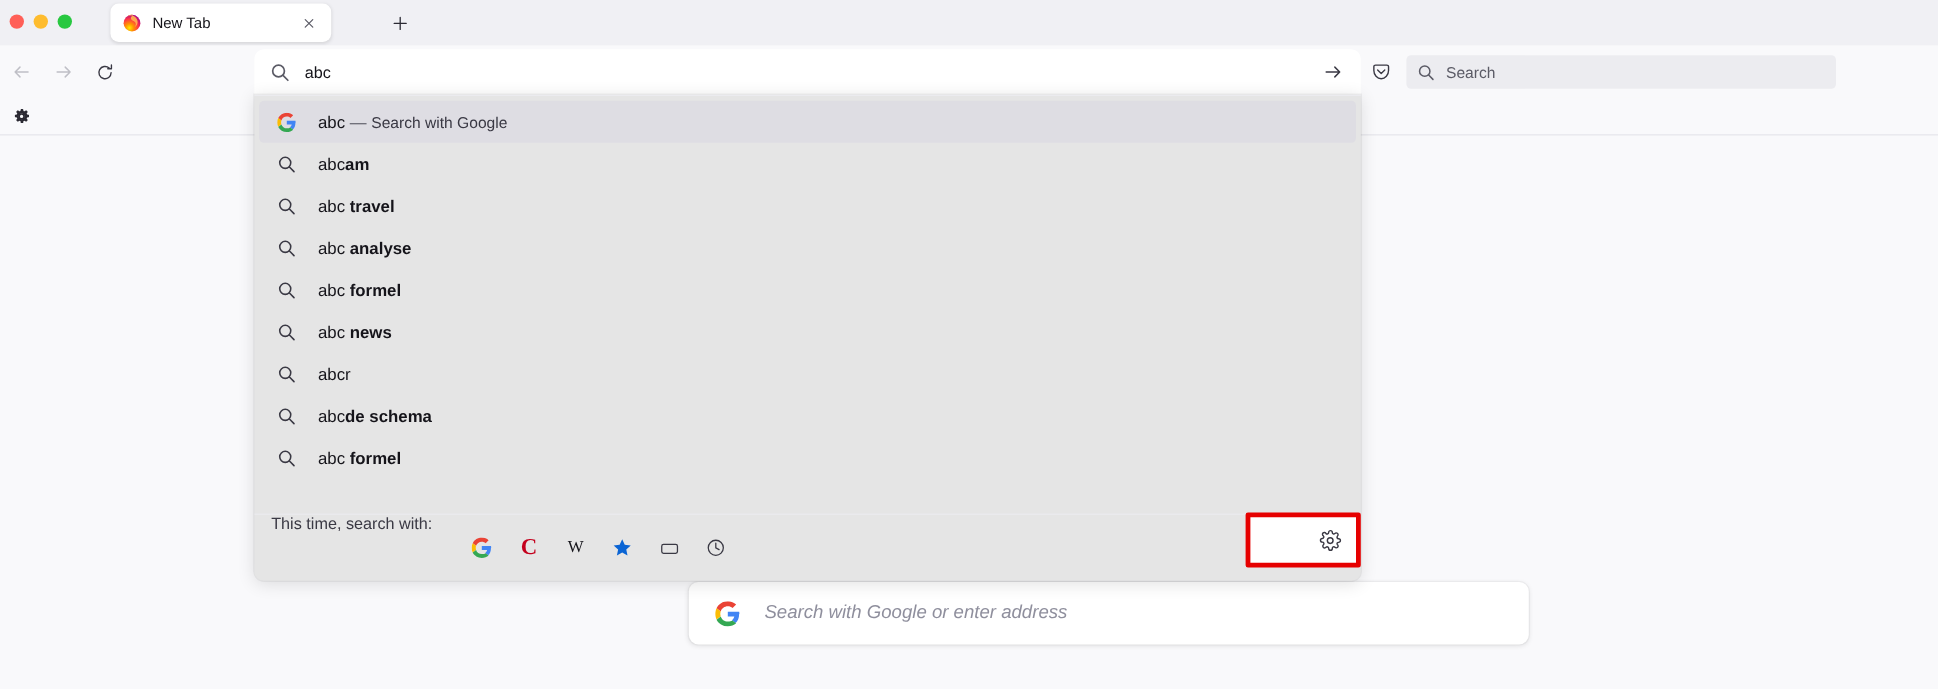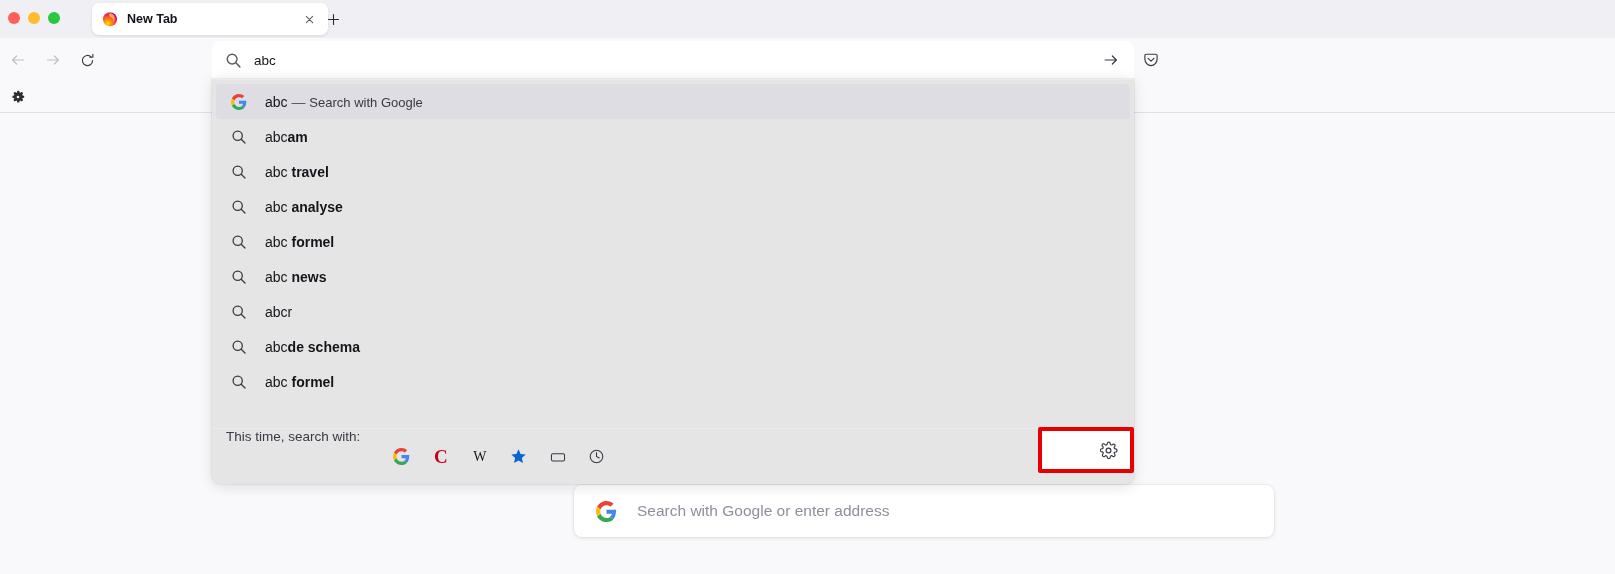--- a/index.html
+++ b/index.html
@@ -16,24 +16,24 @@
     position: absolute; left: 0; top: 0; width: 1615px; height: 38px;
     background: #f0f0f4;
   }
   .traffic { position: absolute; left: 8px; top: 12px; display: flex; gap: 8px; }
   .light { width: 12px; height: 12px; border-radius: 50%; }
   .l-red { background: #ff5f57; }
   .l-yellow { background: #febc2e; }
   .l-green { background: #28c840; }
 
   .tab {
-    position: absolute; left: 92px; top: 3px; width: 236px; height: 32px;
+    position: absolute; left: 92px; top: 3px; width: 184px; height: 32px;
     background: #ffffff; border-radius: 7px;
     box-shadow: 0 1px 3px rgba(0,0,0,.10);
-    display: flex; align-items: center; padding: 0 10px; font-weight: bold;
+    display: flex; align-items: center; padding: 0 10px;
   }
   .tab-fav { width: 16px; height: 16px; flex: 0 0 16px; margin-right: 9px; position: relative; }
   .tab-title {
     flex: 1 1 auto; font-size: 12.5px; color: #15141a;
     white-space: nowrap; overflow: hidden; text-overflow: ellipsis;
   }
   .tab-close {
     width: 18px; height: 18px; flex: 0 0 18px; border-radius: 4px;
     display: flex; align-items: center; justify-content: center;
     color: #5b5b66;
@@ -95,21 +95,21 @@
   .content {
     position: absolute; left: 0; top: 113px; width: 1615px; height: 461px;
     background: #f9f9fb;
   }
 
   
   .ntp-search {
     position: absolute; left: 574px; top: 485px; width: 700px; height: 52px;
     background: #ffffff; border-radius: 8px;
     box-shadow: 0 1px 4px rgba(0,0,0,.10), 0 0 0 1px rgba(0,0,0,.03);
-    display: flex; align-items: center; padding: 0 22px; z-index: 5;
+    display: flex; align-items: center; padding: 0 22px; z-index: 5; font-style: italic;
   }
   .ntp-search .g-logo { width: 21px; height: 21px; flex: 0 0 21px; margin-right: 20px; }
   .ntp-search .ntp-ph { font-size: 15.5px; color: #8f8f9d; }
 
   
   .popup {
     position: absolute; left: 212px; top: 79px; width: 922px; height: 405px;
     background: #e5e5e5; z-index: 40;
     border-bottom-left-radius: 8px; border-bottom-right-radius: 8px;
     box-shadow: 0 2px 14px rgba(0,0,0,.12), 0 0 0 1px rgba(0,0,0,.05);
@@ -210,20 +210,29 @@
     </div>
   </div>
 
   <div class="pocket-btn">
     <svg viewBox="0 0 20 20" width="18" height="18" stroke="currentColor" stroke-width="1.3" fill="none" stroke-linecap="round" stroke-linejoin="round">
       <path d="M3.2 5.2 a1.6 1.6 0 0 1 1.6-1.6 h10.4 a1.6 1.6 0 0 1 1.6 1.6 v3.4 c0 4.2-3.1 7.6-6.8 7.6 S3.2 12.8 3.2 8.6 z"></path>
       <path d="M6.7 8.2 L10 11.3 L13.3 8.2"></path>
     </svg>
   </div>
 
+  <div class="toolbar-search">
+    <span class="ts-icon">
+      <svg viewBox="0 0 16 16" width="15" height="15" stroke="currentColor" stroke-width="1.35" fill="none" stroke-linecap="round">
+        <circle cx="6.7" cy="6.7" r="4.6"></circle>
+          <path d="M10.2 10.2 L14 14"></path>
+      </svg>
+    </span>
+    <span class="ts-text">Search</span>
+  </div>
 
   <div class="bookmarkbar">
     <div class="bm-gear">
       <svg viewBox="0 0 20 20" width="16" height="16" fill="currentColor">
         <path d="M10 6.6a3.4 3.4 0 1 0 0 6.8 3.4 3.4 0 0 0 0-6.8zm0 5.1a1.7 1.7 0 1 1 0-3.4 1.7 1.7 0 0 1 0 3.4z"></path>
         <path d="M18 8.9h-1.3a6.8 6.8 0 0 0-.6-1.4l.9-.9a.8.8 0 0 0 0-1.2l-1.4-1.4a.8.8 0 0 0-1.2 0l-.9.9a6.8 6.8 0 0 0-1.4-.6V3a.8.8 0 0 0-.8-.8H8.7a.8.8 0 0 0-.8.8v1.3a6.8 6.8 0 0 0-1.4.6l-.9-.9a.8.8 0 0 0-1.2 0L3 5.4a.8.8 0 0 0 0 1.2l.9.9a6.8 6.8 0 0 0-.6 1.4H2a.8.8 0 0 0-.8.8v2.6a.8.8 0 0 0 .8.8h1.3c.15.49.35.96.6 1.4l-.9.9a.8.8 0 0 0 0 1.2l1.4 1.4a.8.8 0 0 0 1.2 0l.9-.9c.44.25.91.45 1.4.6V18a.8.8 0 0 0 .8.8h2.6a.8.8 0 0 0 .8-.8v-1.3c.49-.15.96-.35 1.4-.6l.9.9a.8.8 0 0 0 1.2 0l1.4-1.4a.8.8 0 0 0 0-1.2l-.9-.9c.25-.44.45-.91.6-1.4H18a.8.8 0 0 0 .8-.8V9.7a.8.8 0 0 0-.8-.8z" opacity="0"></path>
         <path d="M17.3 8.3l-1.6-.27a5.9 5.9 0 0 0-.43-1.04l.95-1.32a.55.55 0 0 0-.06-.72l-1.1-1.1a.55.55 0 0 0-.72-.06l-1.32.95c-.33-.18-.68-.33-1.04-.43L11.7 2.7a.55.55 0 0 0-.54-.46H9.6a.55.55 0 0 0-.54.46l-.27 1.6c-.36.1-.71.25-1.04.43l-1.32-.95a.55.55 0 0 0-.72.06l-1.1 1.1a.55.55 0 0 0-.06.72l.95 1.32c-.18.33-.33.68-.43 1.04l-1.6.27a.55.55 0 0 0-.46.54v1.56c0 .27.19.5.46.54l1.6.27c.1.36.25.71.43 1.04l-.95 1.32a.55.55 0 0 0 .06.72l1.1 1.1c.19.19.49.22.72.06l1.32-.95c.33.18.68.33 1.04.43l.27 1.6c.04.27.27.46.54.46h1.56c.27 0 .5-.19.54-.46l.27-1.6c.36-.1.71-.25 1.04-.43l1.32.95c.23.16.53.13.72-.06l1.1-1.1a.55.55 0 0 0 .06-.72l-.95-1.32c.18-.33.33-.68.43-1.04l1.6-.27a.55.55 0 0 0 .46-.54V8.84a.55.55 0 0 0-.46-.54zM10 12.9a2.9 2.9 0 1 1 0-5.8 2.9 2.9 0 0 1 0 5.8z"></path>
       </svg>
     </div>
   </div>

